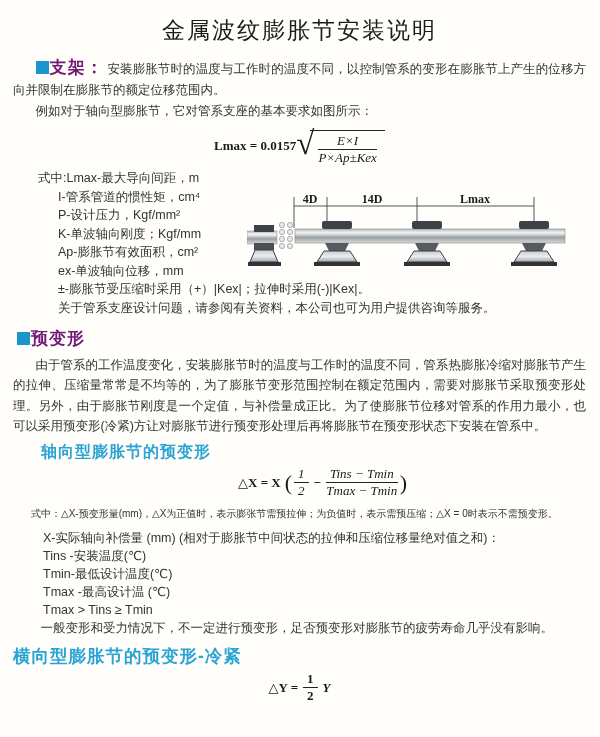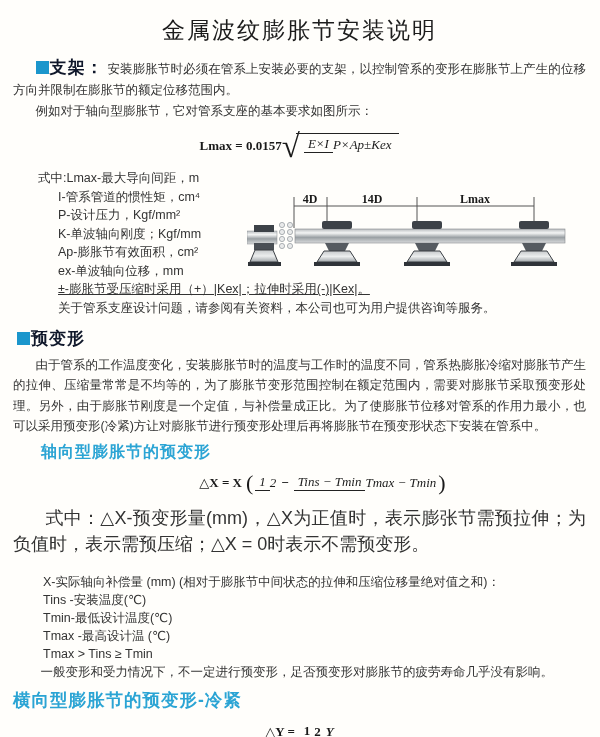--- a/index.html
+++ b/index.html
@@ -19,79 +19,79 @@
     letter-spacing:2px;
   }
   .para{font-size:12.5px;line-height:21px;text-align:justify;margin:0;}
   .p-first{margin-top:11px;text-indent:1.8em;}
   .p-example{text-indent:1.8em;}
   .sq{
     display:inline-block;width:13px;height:13px;
     background:#1b96cc;vertical-align:-1px;margin-right:1px;
   }
   .sec-head{
-    font-size:17px;font-weight:bold;color:#0f172a;
+    font-size:17px;font-weight:bold;color:#701a75;
     letter-spacing:1px;
   }
   .h2line{margin:10px 0 4px 4px;line-height:22px;}
   
   .formula{
     display:flex;justify-content:center;align-items:center;
     font-family:"Liberation Serif","DejaVu Serif",serif;
     font-size:13px;color:#1a1a1a;
   }
   .f1{margin:6px 0 4px 0;height:36px;}
   .f-lhs{font-weight:bold;}
   .radical{display:inline-flex;align-items:flex-start;}
   .rad-glyph{font-size:33px;line-height:33px;font-weight:400;margin-right:-4px;}
   .radicand{border-top:1.3px solid #222;padding:2px 8px 0 8px;margin-top:3px;}
-  .frac{display:inline-flex;flex-direction:row;text-align:center;font-style:italic;}
+  .frac{display:inline-flex;flex-direction:column;text-align:center;font-style:italic;}
   .frac .num{border-bottom:1px solid #222;padding:0 4px 1px 4px;line-height:14px;}
   .frac .den{padding-top:1px;line-height:14px;}
   .f2{height:36px;margin:2px 0 4px 0;}
   .f2 .f-lhs{margin-right:2px;margin-left:48px;}
   .paren{font-size:22px;font-weight:400;margin:0 2px;line-height:22px;}
   .op{margin:0 5px;font-weight:bold;}
   .f3{height:32px;margin:4px 0 2px 0;}
   .f3 .frac{font-style:normal;font-weight:bold;margin:0 5px;}
   .f3 .f-rhs{font-weight:bold;font-style:italic;}
   
   .vars{margin-top:5px;font-size:12.5px;line-height:18.5px;}
   .vars div{margin-left:45px;}
   .vars div:first-child{margin-left:25px;}
-  .vars div:last-child{text-decoration:underline;}
+  .vars div:last-child{}
   .note{font-size:12.5px;line-height:19px;text-indent:3.6em;margin:0;}
   
   .p-body{margin-top:2px;line-height:20.5px;text-indent:1.8em;}
   .h3{
     margin:5px 0 0 28px;
     font-size:16px;font-weight:bold;color:#2ba4d4;letter-spacing:1px;
   }
-  .exp{font-size:18px;line-height:26px;text-align:justify;text-indent:1.8em;margin:2px 0 16px 0;}
+  .exp{font-size:10px;line-height:17px;text-align:justify;text-indent:1.8em;margin:2px 0 7px 0;}
   .sublines{font-size:12.5px;line-height:18px;}
   .sublines div{margin-left:30px;}
   .subnote{font-size:12.5px;line-height:18px;text-indent:2.2em;margin:0;}
   .h4{
     margin:7px 0 0 0;
     font-size:17.5px;font-weight:bold;color:#2ba4d4;letter-spacing:1px;
   }
   
   .diagram{position:absolute;left:247px;top:194px;}
 </style>
 </head>
 <body>
 
 <div class="page">
   <div class="content">
 
     <h1 class="title">金属波纹膨胀节安装说明</h1>
 
     <p class="para p-first">
       <span class="sq"></span><span class="sec-head">支架：</span>
-      <span>安装膨胀节时必须在管系上安装必要的支架，以控制管系的变形在膨胀节上产生的位移方向并限制在膨胀节的额定位移范围内。</span>
+      <span>安装膨胀节时的温度与工作时的温度不同，以控制管系的变形在膨胀节上产生的位移方向并限制在膨胀节的额定位移范围内。</span>
     </p>
 
     <p class="para p-example">例如对于轴向型膨胀节，它对管系支座的基本要求如图所示：</p>
 
     <div class="formula f1">
       <span class="f-lhs">Lmax = 0.0157</span>
       <span class="radical">
         <span class="rad-glyph">√</span>
         <span class="radicand">
           <span class="frac">

